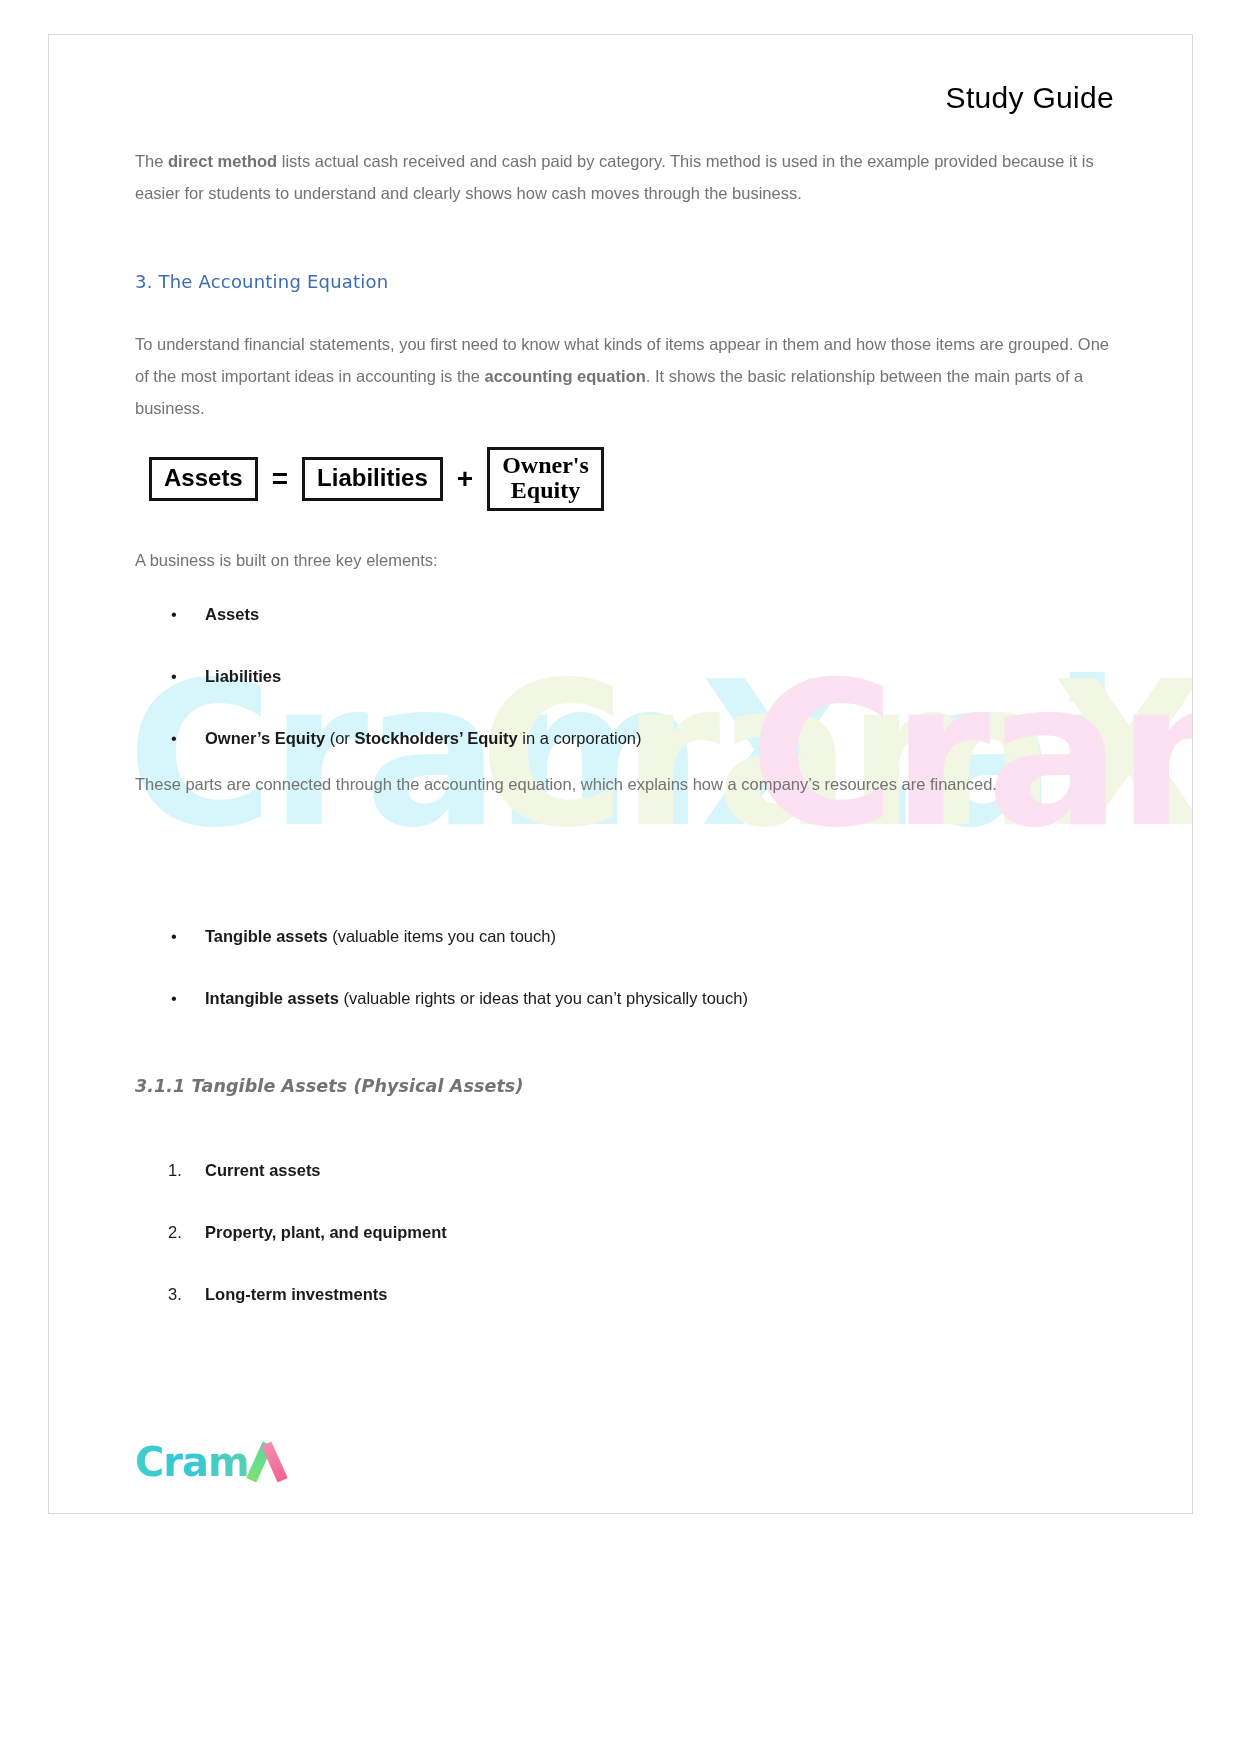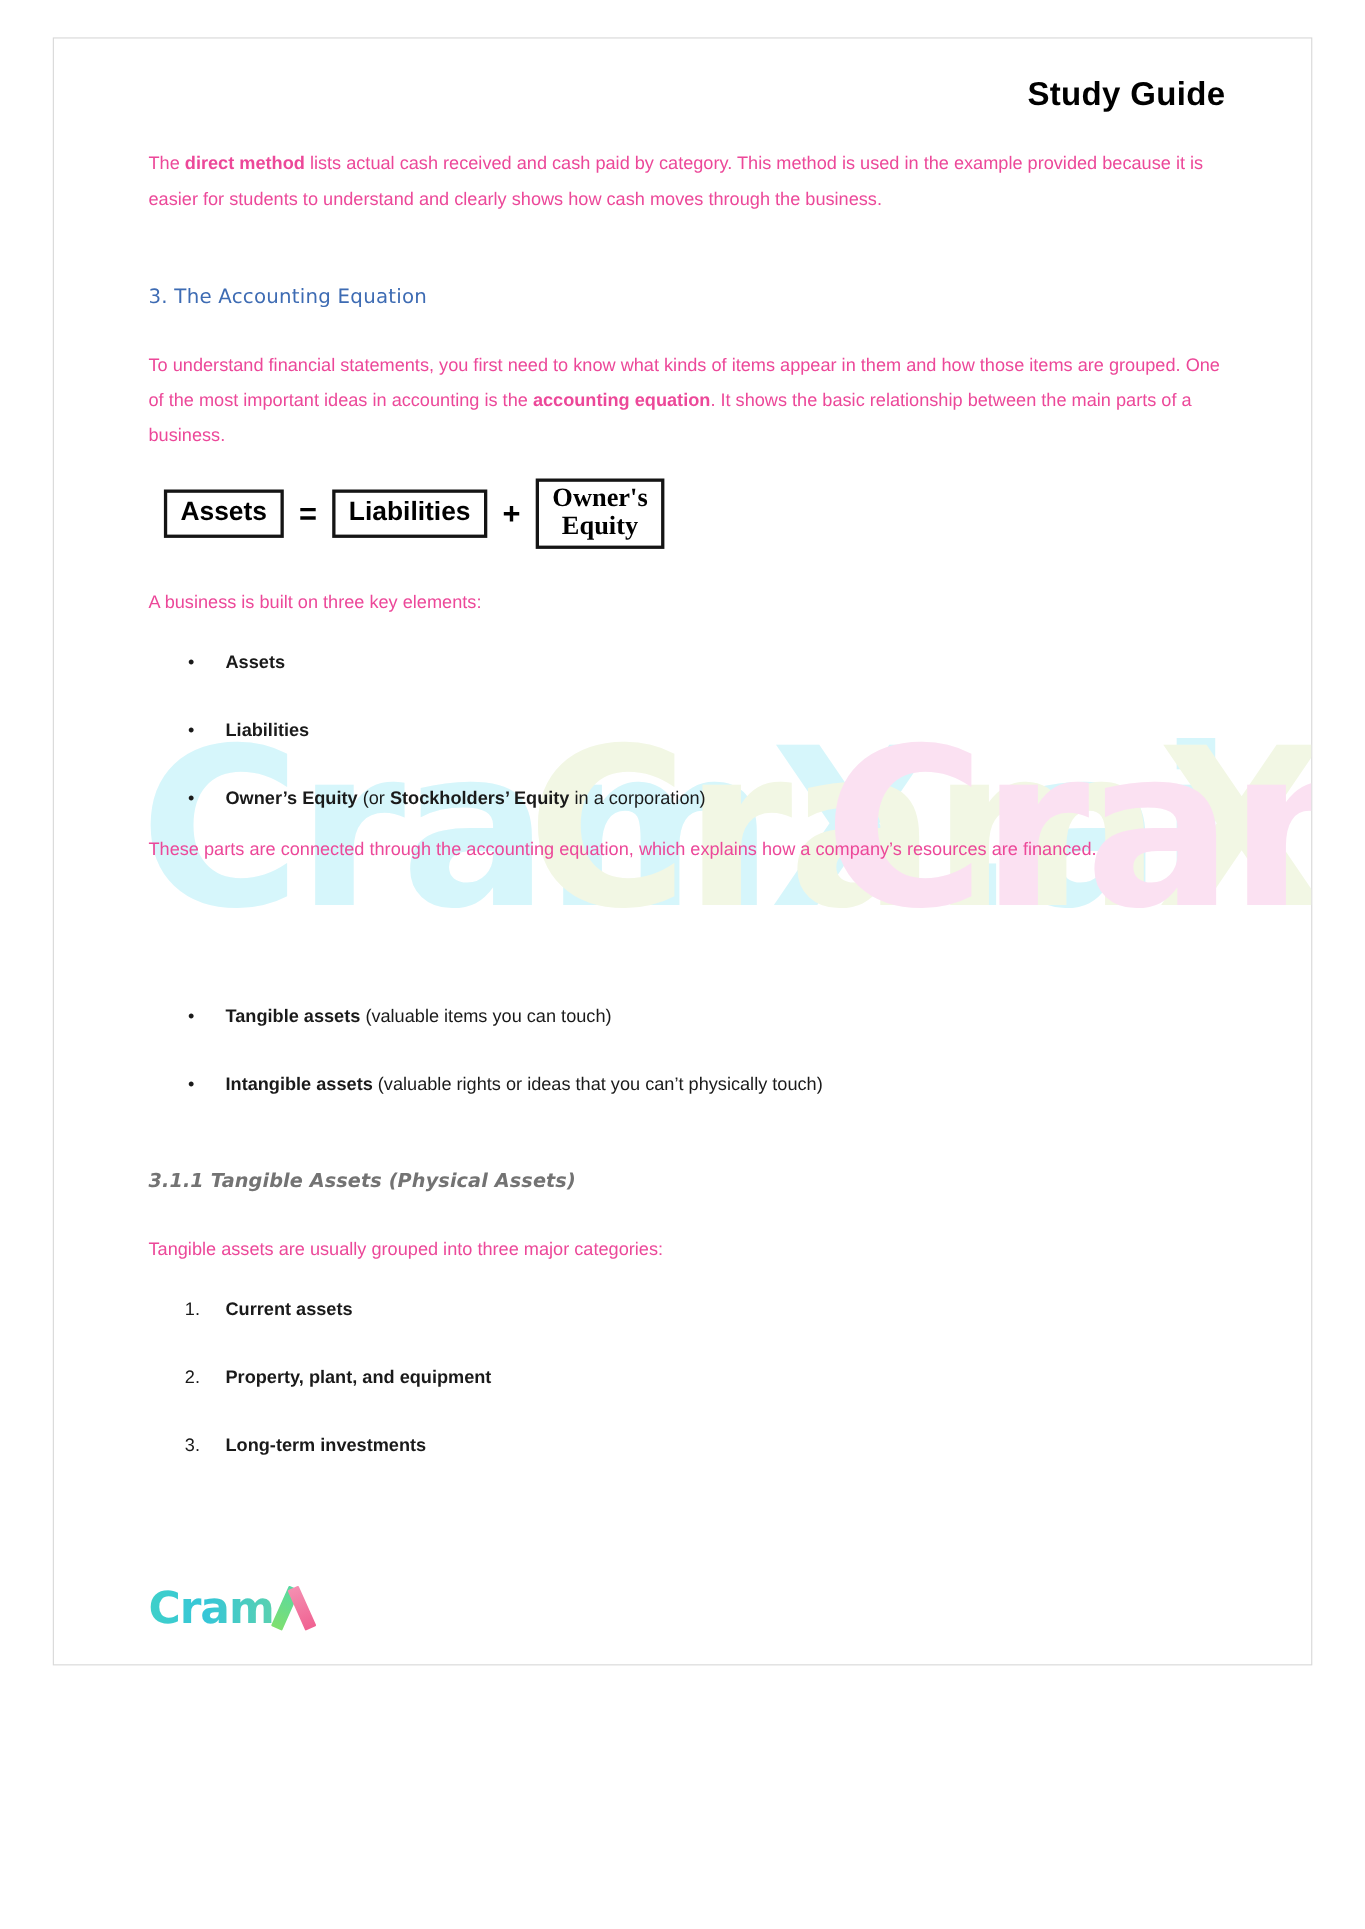--- a/index.html
+++ b/index.html
@@ -59,31 +59,31 @@
     white-space: nowrap;
   }
   .wm-a { color: #d6f6fb; }
   .wm-b { color: #f2f7e4; }
   .wm-c { color: #fbe1f2; }
 
   
   .doc-title {
     text-align: right;
     font-size: 30px;
-    font-weight: bold;
+    font-weight: normal;
     color: #000000;
     letter-spacing: 0.3px;
-    margin: 4px 0 30px 0;
+    margin: 16px 0 30px 0;
   }
 
   
   p.body-text {
     font-size: 16.5px;
     line-height: 32px;
-    color: #ec4899;
+    color: #737373;
     margin: 0 0 0 0;
     text-align: left;
   }
   p.body-text b { font-weight: bold; }
 
   .spacer-lg { height: 62px; }
   .spacer-md { height: 36px; }
   .spacer-sm { height: 22px; }
   .spacer-xs { height: 14px; }
 
@@ -294,21 +294,20 @@
         <b>Intangible assets</b><span> (valuable rights or ideas that you can’t physically touch)</span>
       </li>
     </ul>
 
     <div class="spacer-lg"></div>
 
     <h4 class="h-subsub">3.1.1 Tangible Assets (Physical Assets)</h4>
 
     <div class="spacer-md"></div>
 
-    <p class="body-text">Tangible assets are usually grouped into three major categories:</p>
 
     <div class="spacer-sm"></div>
 
     <ol class="numbers">
       <li>
         <span class="marker">1.</span>
         <b>Current assets</b>
       </li>
       <li>
         <span class="marker">2.</span>

